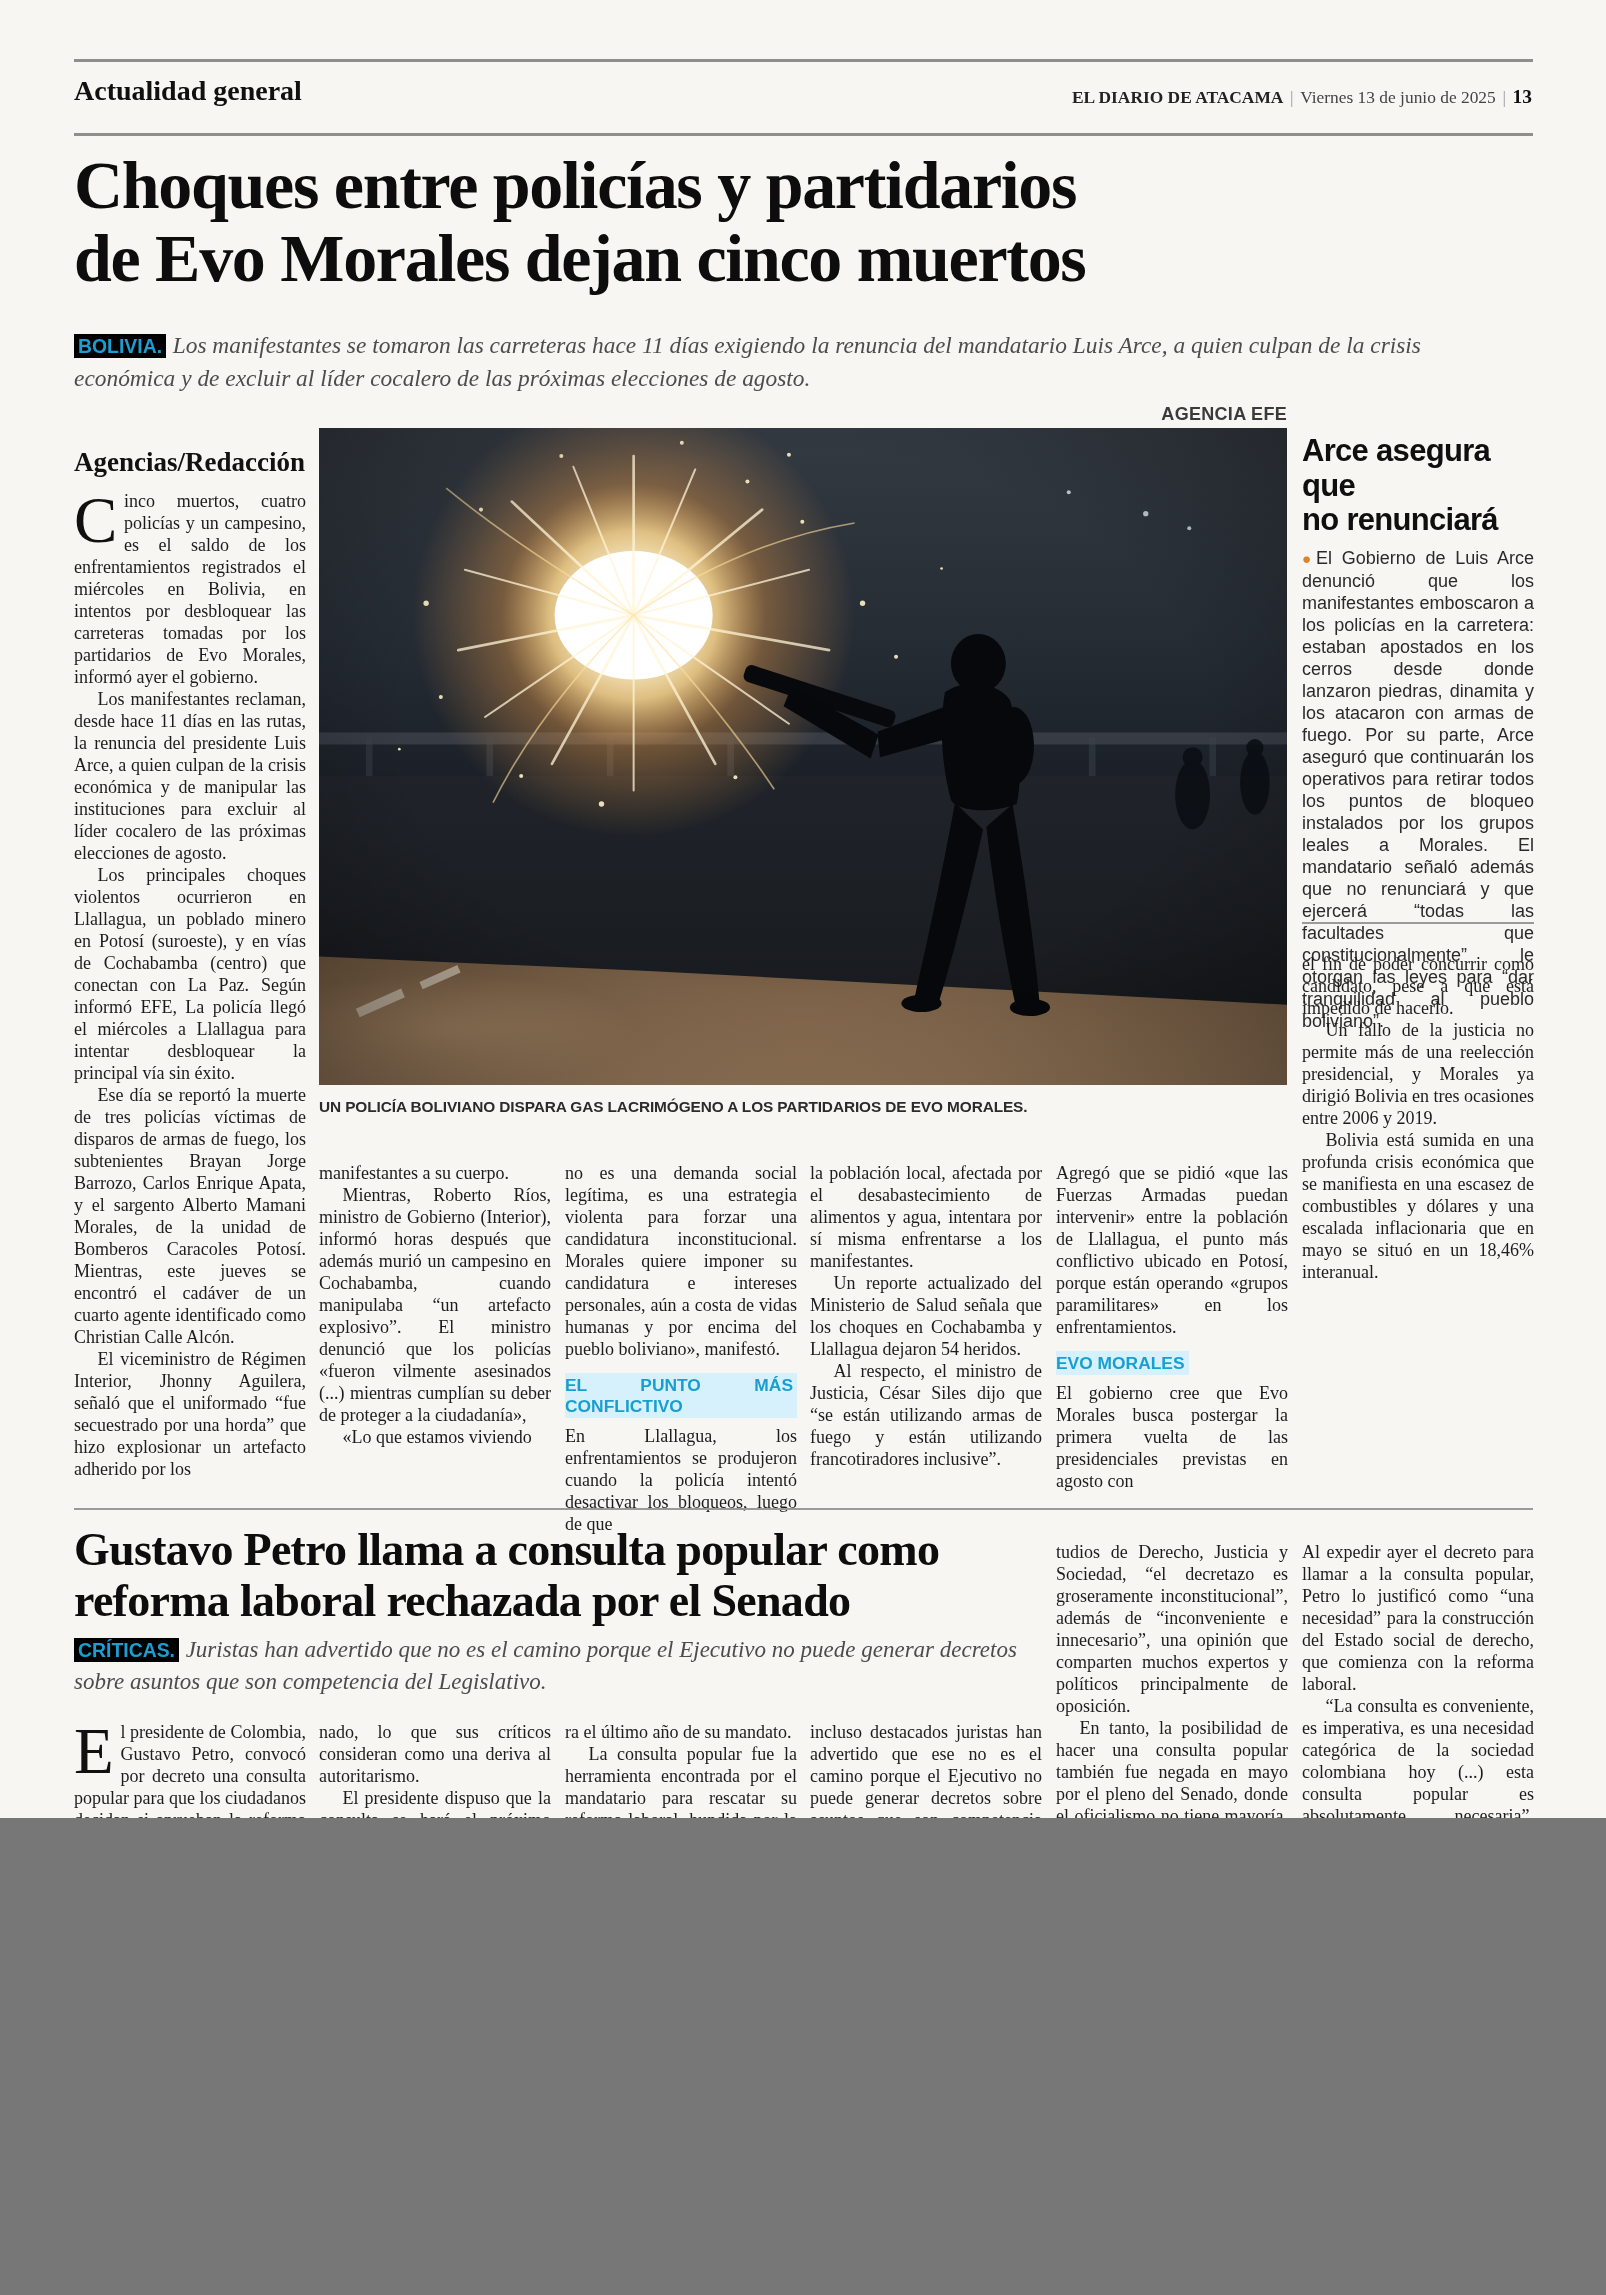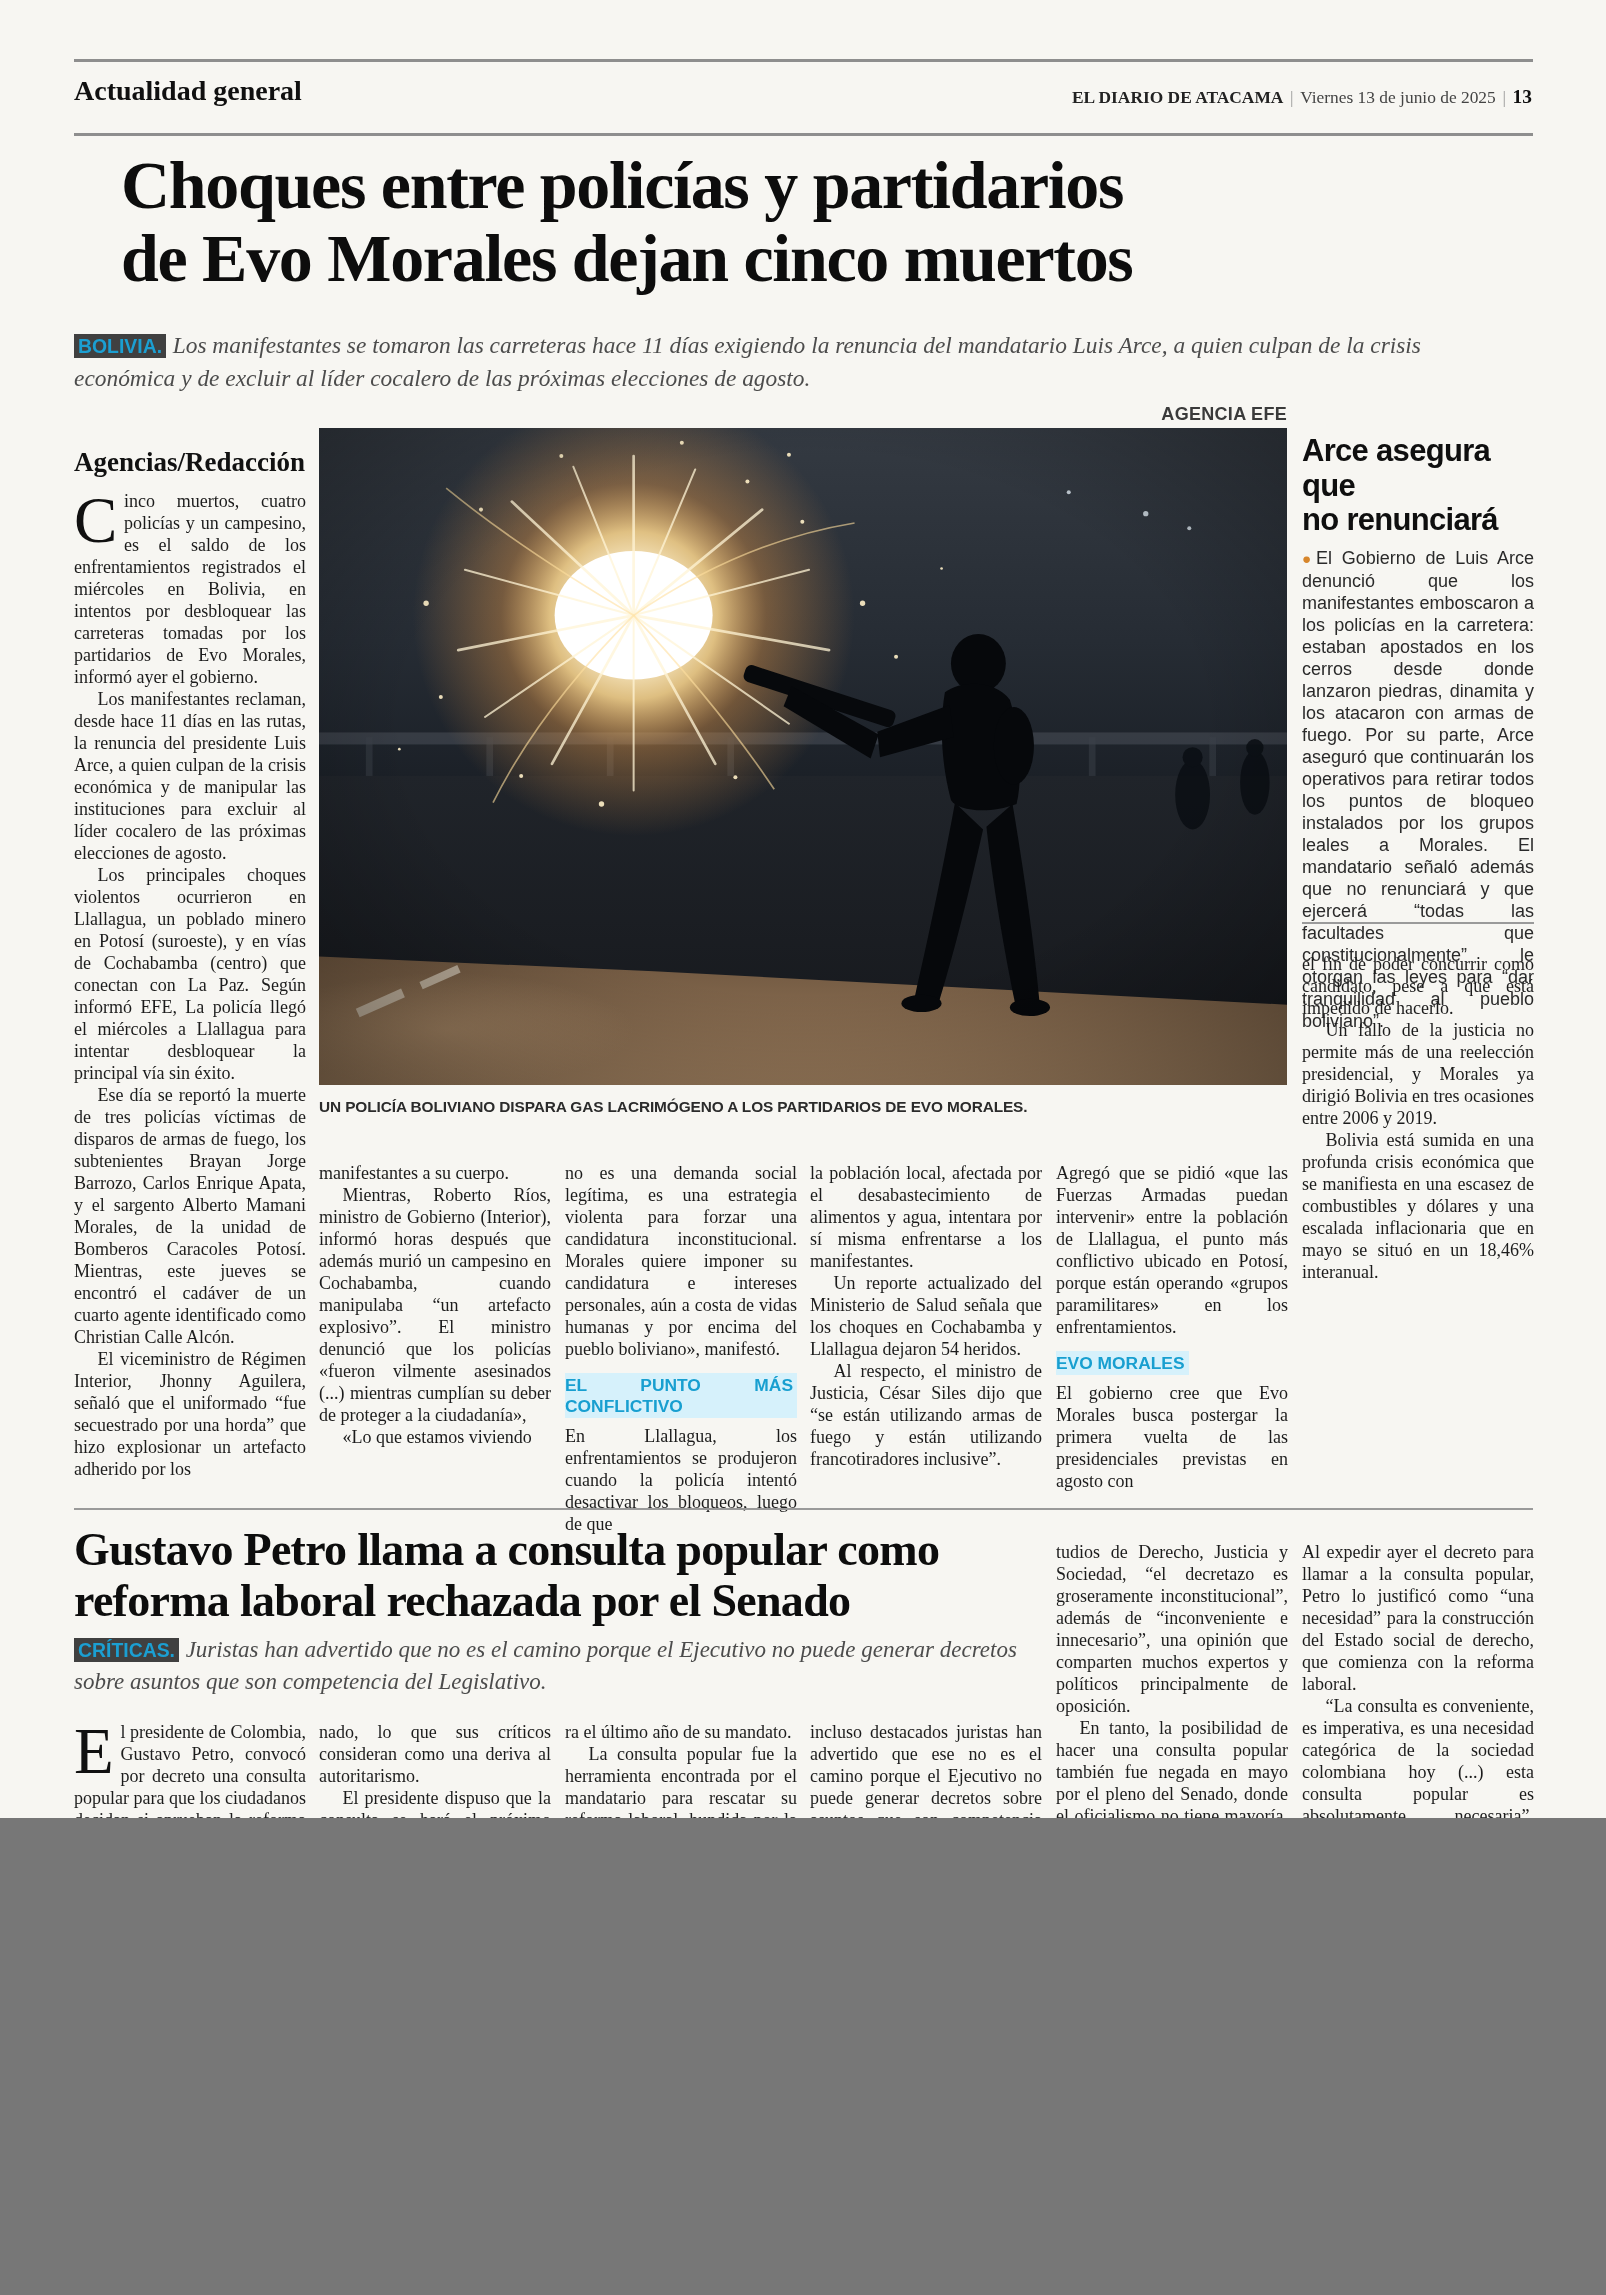--- a/index.html
+++ b/index.html
@@ -10,28 +10,28 @@
   .rule-thin{position:absolute;background:#9a9a9a;height:2px;}
 
   
   .section-title{font-size:28px;font-weight:bold;color:#101010;letter-spacing:0;}
   .header-right{font-size:17.4px;color:#444;text-align:right;white-space:nowrap;}
   .paper-name{font-weight:bold;color:#222;}
   .header-sep{color:#999;padding:0 6.7px;}
   .page-number{font-weight:bold;color:#0e0e0e;font-size:19.4px;}
 
   
-  .main-headline{font-size:68px;line-height:1.07;font-weight:bold;color:#0d0d0d;letter-spacing:-1.3px;margin-left:47px;}
+  .main-headline{font-size:68px;line-height:1.07;font-weight:bold;color:#0d0d0d;letter-spacing:-1.3px;}
   .petro-headline{font-size:46px;line-height:1.1;font-weight:bold;color:#0d0d0d;letter-spacing:-0.7px;}
 
   
   .lede{font-size:23.4px;line-height:1.4;font-style:italic;color:#4c4c4c;}
   .petro-lede{font-size:23px;line-height:1.38;font-style:italic;color:#4c4c4c;}
   .kicker{font-family:"Liberation Sans",sans-serif;font-style:normal;font-weight:bold;
-          font-size:19.4px;color:#1b9fd2;background:#404040;padding:1.3px 4px;margin-right:6.7px;}
+          font-size:19.4px;color:#1b9fd2;background:#000000;padding:1.3px 4px;margin-right:6.7px;}
 
   .byline{font-size:27px;font-weight:bold;color:#111;}
 
   
   .col{position:absolute;width:232px;text-align:justify;}
   .para{margin:0;font-size:18px;line-height:22px;color:#1c1c1c;}
   .para + .para{text-indent:1.3em;}
   .subhead + .para{text-indent:0;}
   .drop::first-letter{float:left;font-size:65px;line-height:0.82;padding:4px 6.7px 0 0;color:#101010;}
   .subhead{display:inline-block;margin:13.4px 0 6.7px 0;font-family:"Liberation Sans",sans-serif;

